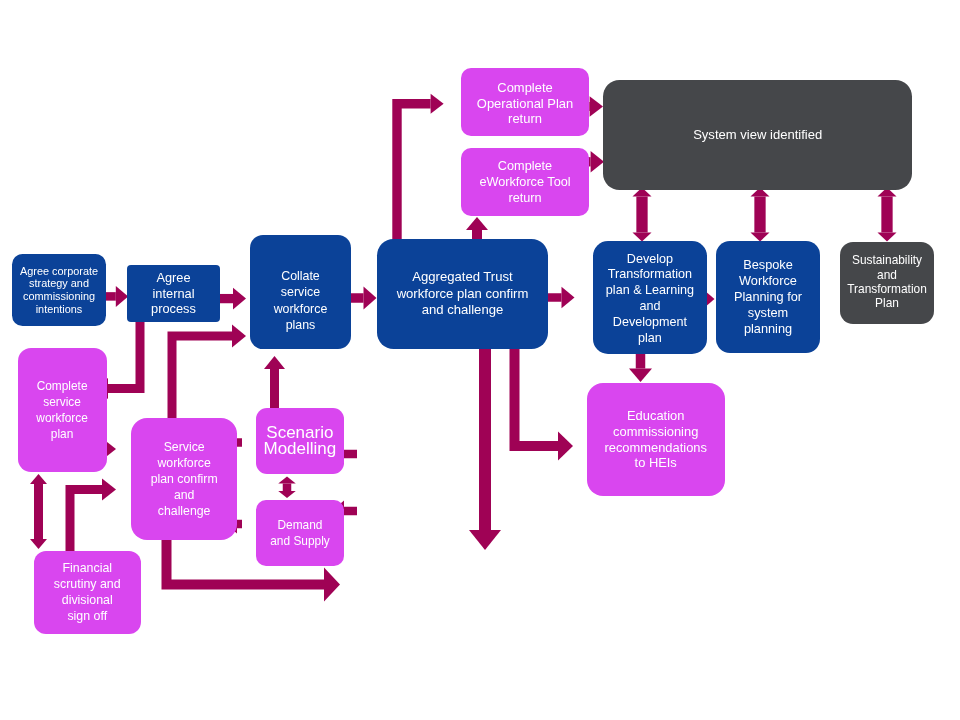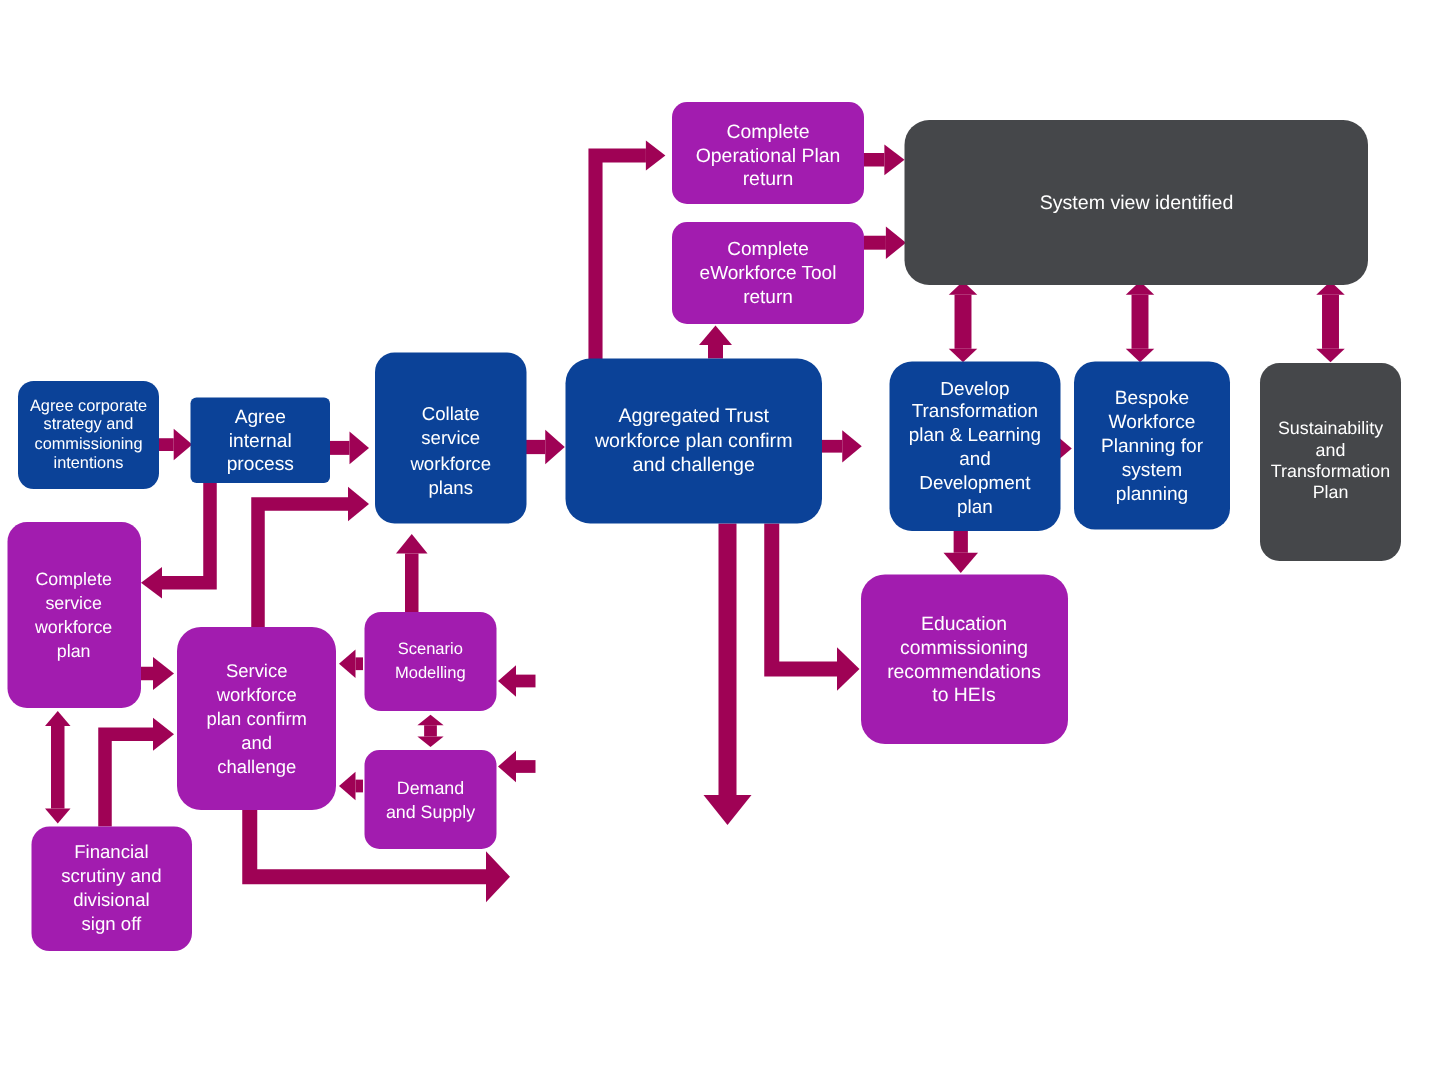--- a/index.html
+++ b/index.html
@@ -5,21 +5,21 @@
 <style>
   html,body{margin:0;padding:0;background:#ffffff;}
   body{width:960px;height:720px;overflow:hidden;font-family:"Liberation Sans",sans-serif;}
   #stage{position:relative;width:960px;height:720px;background:#ffffff;}
   #arrows{position:absolute;left:0;top:0;width:960px;height:720px;z-index:1;}
   .node{position:absolute;display:flex;align-items:center;justify-content:center;
         text-align:center;color:#ffffff;box-sizing:border-box;line-height:1.2;
         border-radius:11px;z-index:2;}
   .node > span{display:block;width:100%;white-space:pre-line;}
   .dkblue{background:#0b4298;}
-  .ltblue{background:#a21caf;}
+  .ltblue{background:#d946ef;margin-left:13px;}
   .grey{background:#45474a;text-align:center;}
 </style>
 </head>
 <body>
 
 <div id="stage">
   <svg id="arrows" viewBox="0 0 960 720">
       <g>
         <path d="M 105.8 296.4 L 115.79999999999998 296.4" fill="none" stroke="#9f0255" stroke-width="8.5" stroke-linejoin="miter" stroke-linecap="butt" stroke-miterlimit="10"></path>
         <polygon points="128.2,296.4 115.79999999999998,306.9 115.79999999999998,285.9" fill="#9f0255"></polygon>
@@ -187,21 +187,21 @@
   </div>
 
   <div class="node dkblue" style="left:716px;top:241px;width:104px;height:112px;border-radius:14px;font-size:12.75px;line-height:16.0px;">
     <span>Bespoke
 Workforce
 Planning for
 system
 planning</span>
   </div>
 
-  <div class="node grey" style="left:840px;top:242px;width:94px;height:132px;border-radius:13px;font-size:11.9px;line-height:14.1px;">
+  <div class="node grey" style="left:840px;top:242px;width:94px;height:82px;border-radius:13px;font-size:11.9px;line-height:14.1px;">
     <span style="margin-top:-2.8px">Sustainability
 and
 Transformation
 Plan</span>
   </div>
 
   <div class="node ltblue" style="left:573.7px;top:383px;width:138px;height:113.3px;border-radius:16px;font-size:12.9px;line-height:15.7px;">
     <span>Education
 commissioning
 recommendations
@@ -216,21 +216,21 @@
   </div>
 
   <div class="node ltblue" style="left:117.9px;top:418.1px;width:106.5px;height:122px;border-radius:16px;font-size:12.3px;line-height:16.1px;">
     <span>Service
 workforce
 plan confirm
 and
 challenge</span>
   </div>
 
-  <div class="node ltblue" style="left:242.7px;top:408.3px;width:88.4px;height:65.9px;border-radius:11px;font-size:11px;line-height:16.1px;">
+  <div class="node ltblue" style="left:242.7px;top:408.3px;width:88.4px;height:65.9px;border-radius:11px;font-size:17px;line-height:16.1px;">
     <span>Scenario
 Modelling</span>
   </div>
 
   <div class="node ltblue" style="left:243px;top:499.5px;width:88px;height:66.3px;border-radius:10px;font-size:11.9px;line-height:16.1px;">
     <span>Demand
 and Supply</span>
   </div>
 
 

